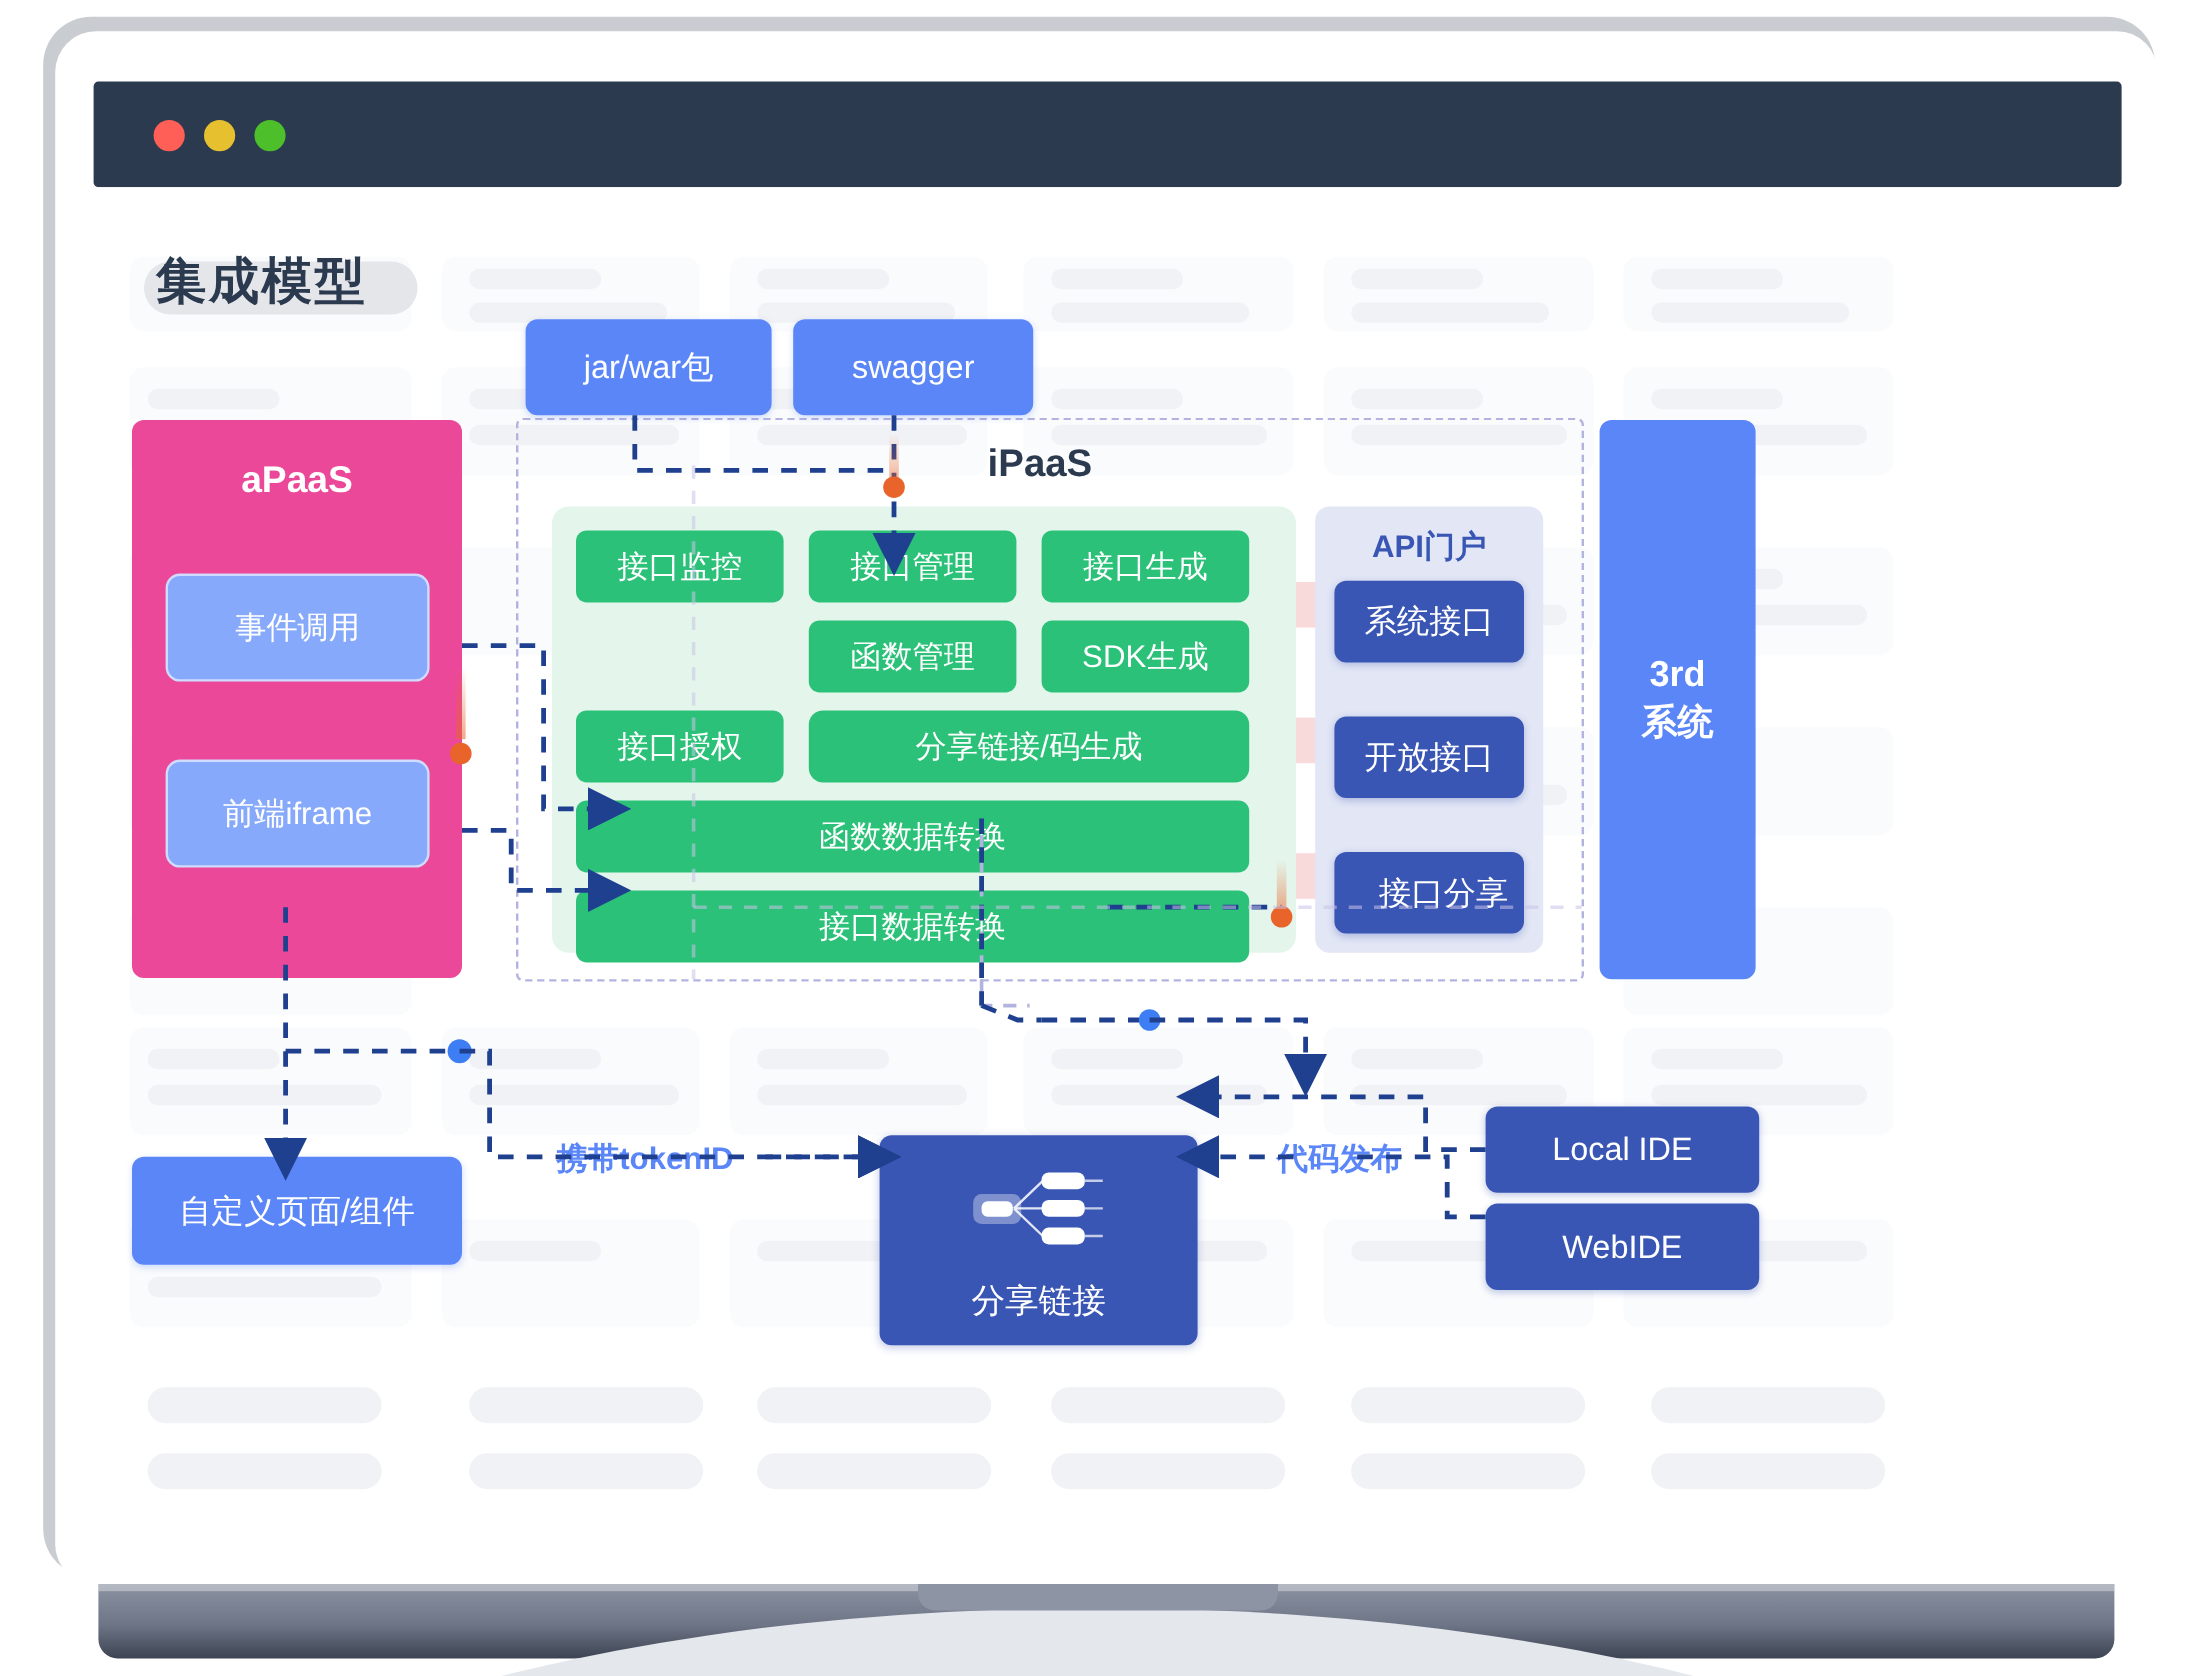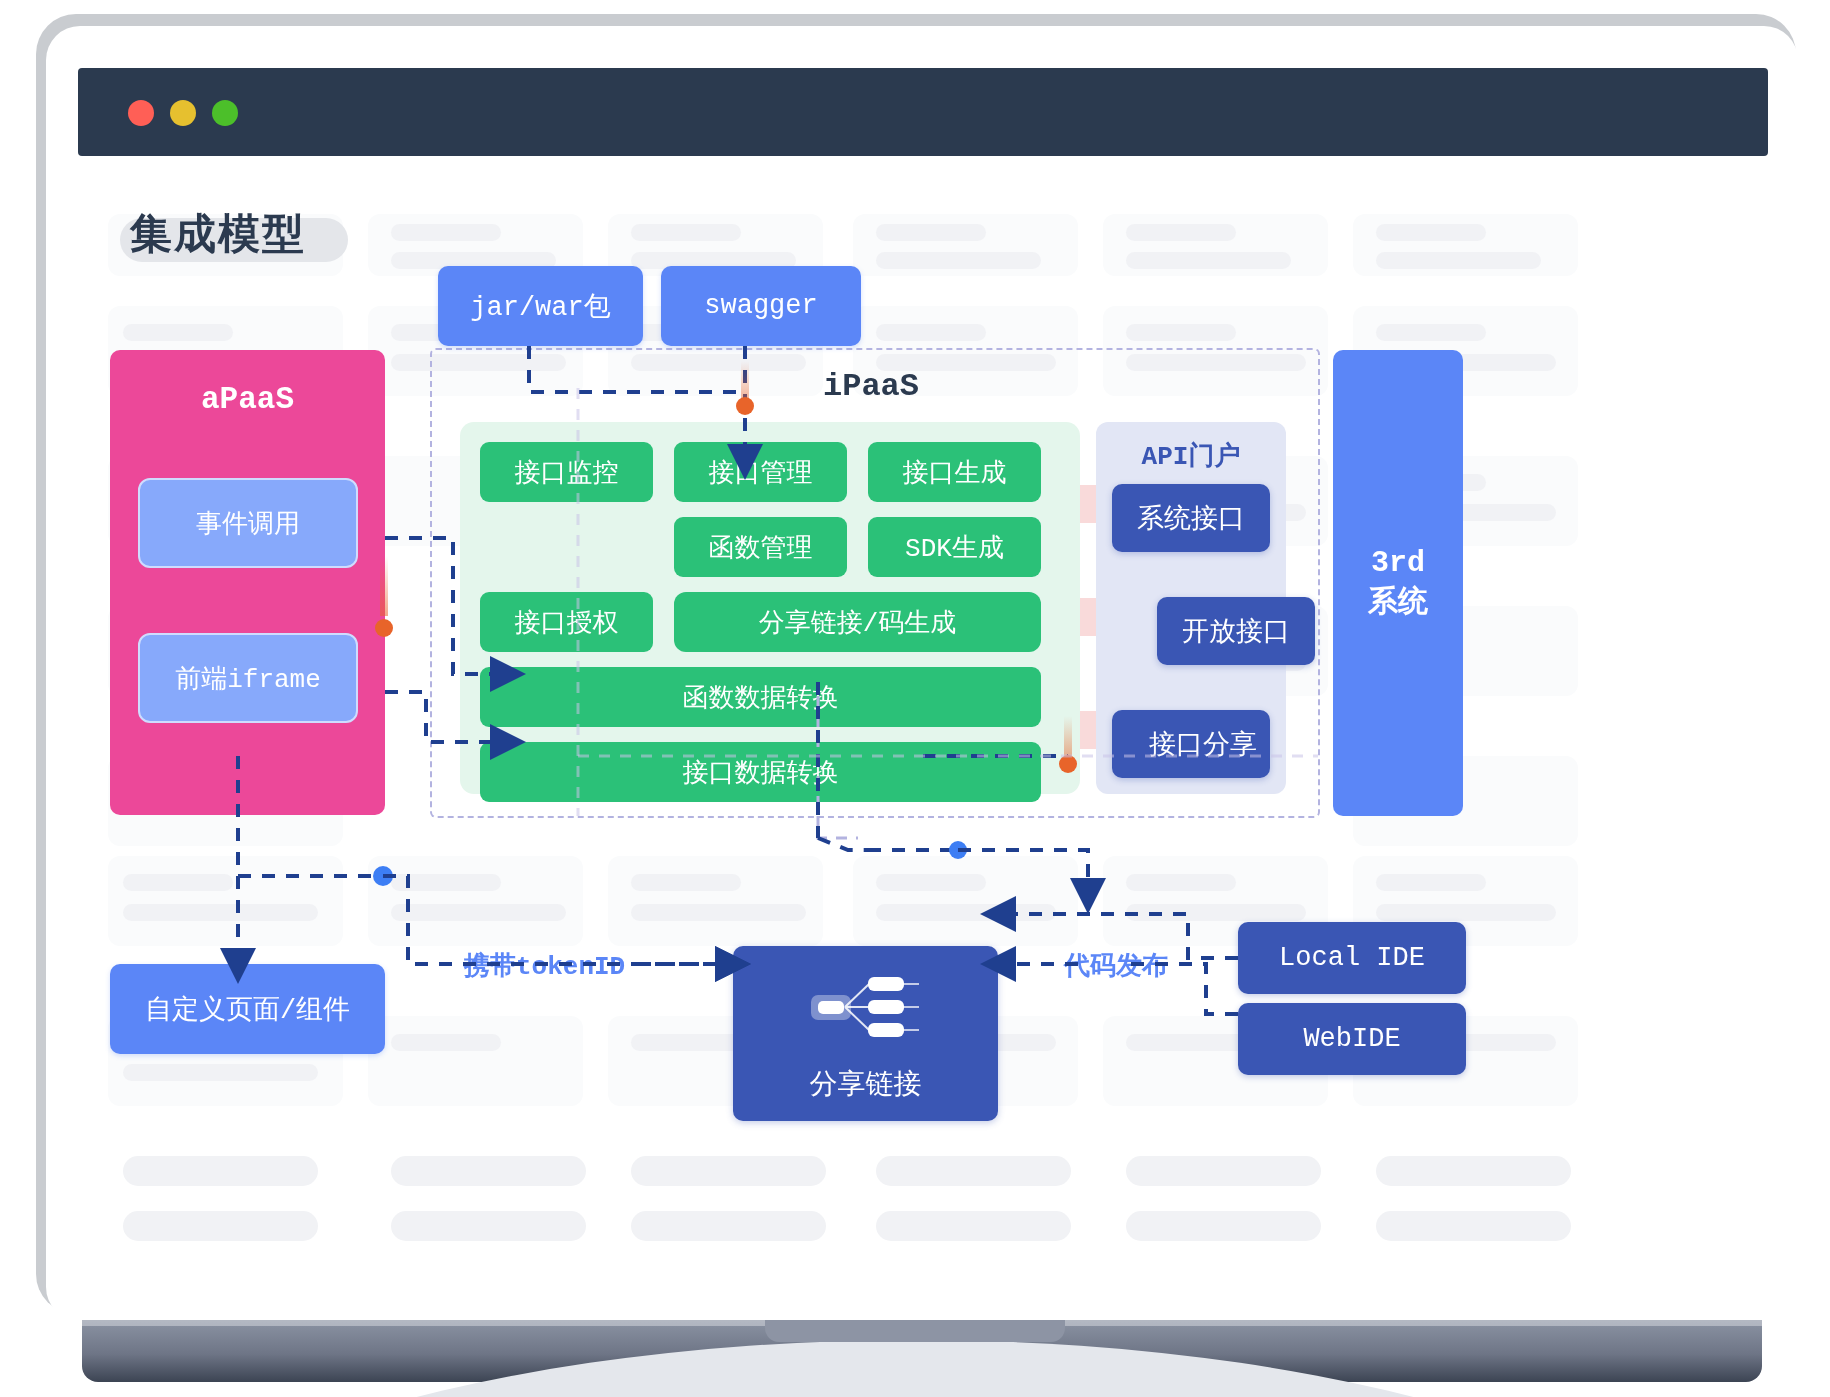--- a/index.html
+++ b/index.html
@@ -53,21 +53,21 @@
   }
   .dot { position: absolute; top: 32px; width: 26px; height: 26px; border-radius: 50%; }
   .dot.red    { left: 50px;  background: #ff5f56; }
   .dot.yellow { left: 92px;  background: #e6c02f; }
   .dot.green  { left: 134px; background: #4cbf2a; }
 
   
   #canvas {
     position: absolute; left: 78px; top: 156px;
     width: 1690px; height: 1160px;
-    background: #ffffff; overflow: hidden; font-family: Liberation Mono, monospace;
+    background: #ffffff; overflow: hidden;
   }
 
   
   .skel-card {
     position: absolute; background: #fafbfc; border-radius: 12px;
   }
   .skel-line {
     position: absolute; background: #f1f2f5; border-radius: 16px;
   }
 
@@ -434,21 +434,21 @@
     <div class="pink-arrow" style="left:990px; top:543px; width:220px; height:62px;">
       <div class="tail"></div>
         <div class="head"></div>
     </div>
 
     <div id="api-portal">
       <div id="api-portal-title">API门户</div>
       <div class="node n-indigo" style="left:16px; top:62px; width:158px; height:68px;">
         <span>系统接口</span>
       </div>
-      <div class="node n-indigo" style="left:16px; top:175px; width:158px; height:68px;margin-left:45px;">
+      <div class="node n-indigo" style="left:16px; top:175px; width:158px; height:68px;">
         <span>开放接口</span>
       </div>
       <div class="node n-indigo" style="left:16px; top:288px; width:158px; height:68px;padding-left:24px;">
         <span>接口分享</span>
       </div>
     </div>
 
     <div id="third-sys">
       <span>3rd</span>
       <span>系统</span>

